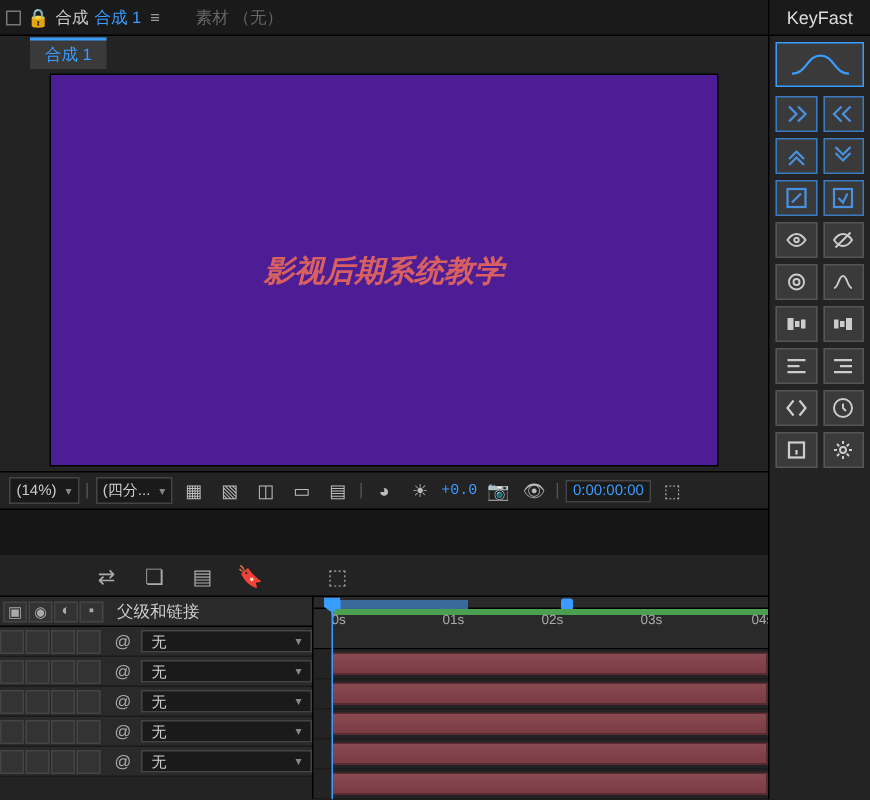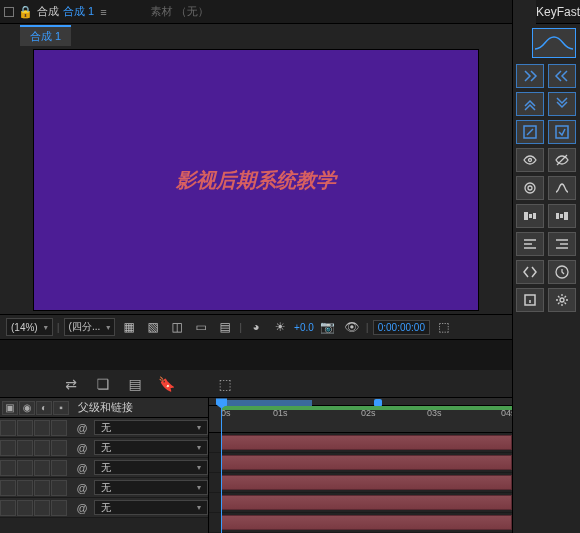--- a/index.html
+++ b/index.html
@@ -1,43 +1,43 @@
 <!DOCTYPE html>
 <html><head>
 <meta charset="utf-8">
 <style>
   * { margin:0; padding:0; box-sizing:border-box; font-family:"Microsoft YaHei",Arial,sans-serif; }
   body { background:#1e1e1e; color:#ccc; width:580px; height:533px; overflow:hidden; font-size:11px; }
 
   .root { display:flex; height:100%; }
   .left { flex:1; display:flex; flex-direction:column; background:#232323; }
-  .right { width:68px; background:#232323; border-left:1px solid #000; display:flex; flex-direction:column;align-items:flex-end; }
+  .right { width:68px; background:#232323; border-left:1px solid #000; display:flex; flex-direction:column; }
 
   
   .tabrow { height:24px; display:flex; align-items:center; background:#1a1a1a; gap:4px; padding:0 4px; border-bottom:1px solid #000; }
   .tabrow .sq { width:10px; height:10px; border:1px solid #777; }
   .tabrow .lock { color:#999; font-size:12px; }
   .tabrow .lbl { color:#ccc; }
   .tabrow .active { color:#3a9cff; }
   .tabrow .menu { color:#999; margin-left:2px; }
-  .tabrow .mat { color:#666; margin-left:40px; }
+  .tabrow .mat { color:#666; margin-left:20px; }
 
   .subtab { height:22px; display:flex; align-items:center; background:#232323; padding-left:20px; }
   .subtab .tab { background:#3a3a3a; border-top:2px solid #3a9cff; color:#3a9cff; padding:2px 10px; font-size:11px; }
 
   .viewer-wrap { flex:0 0 auto; background:#232323; padding:4px 16px; }
   .canvas { width:444px; height:260px; background:#4c1d95; margin:0 auto; display:flex; align-items:center; justify-content:center; box-shadow:0 0 0 1px #000;font-style:italic; }
   .canvas .txt { color:#d86060; font-size:20px; font-weight:bold; font-family:"KaiTi","STKaiti",serif; }
 
   
   .vctrl { height:26px; background:#232323; border-top:1px solid #000; border-bottom:1px solid #000; display:flex; align-items:center; gap:4px; padding:0 6px; }
   .dd { background:#1a1a1a; border:1px solid #444; color:#ccc; height:18px; display:flex; align-items:center; padding:0 4px; gap:6px; font-size:10px; }
   .dd .chev { font-size:8px; color:#888; }
   .icobtn { width:20px; height:18px; display:flex; align-items:center; justify-content:center; color:#bbb; font-size:12px; }
-  .expval { color:#3a9cff; font-size:10px; }
+  .expval { color:#3a9cff; font-size:10px;font-family:Liberation Mono, monospace; }
   .tcode { background:#1a1a1a; color:#3a9cff; padding:1px 4px; font-size:10px; border:1px solid #444; }
 
   
   .gap { height:30px; background:#161616; }
 
   
   .tltool { height:28px; background:#232323; display:flex; align-items:center; gap:14px; padding:0 8px; border-bottom:1px solid #000; }
   .tltool .tico { width:18px; height:18px; display:flex; align-items:center; justify-content:center; color:#aaa; font-size:14px; }
 
   
@@ -236,21 +236,21 @@
     <div class="tl-right">
       <div class="ruler-top">
         <div class="scrub"></div>
         <div class="scrub-end" style="left:10px"></div>
         <div class="scrub-end" style="left:165px"></div>
       </div>
       <div class="ruler">
         <div class="workarea"></div>
         <div id="ticks">
               <span class="tick" style="left: 12px;">0s</span>
-              <span class="tick" style="left: 64px;">01s</span>
+              <span class="tick" style="left: 86px;">01s</span>
               <span class="tick" style="left: 152px;">02s</span>
               <span class="tick" style="left: 218px;">03s</span>
               <span class="tick" style="left: 292px;">04s</span>
             </div>
         <div class="playhead"></div>
       </div>
       <div class="tracks" id="tracks">
             <div class="track">
               <div class="bar"></div>
             </div>

